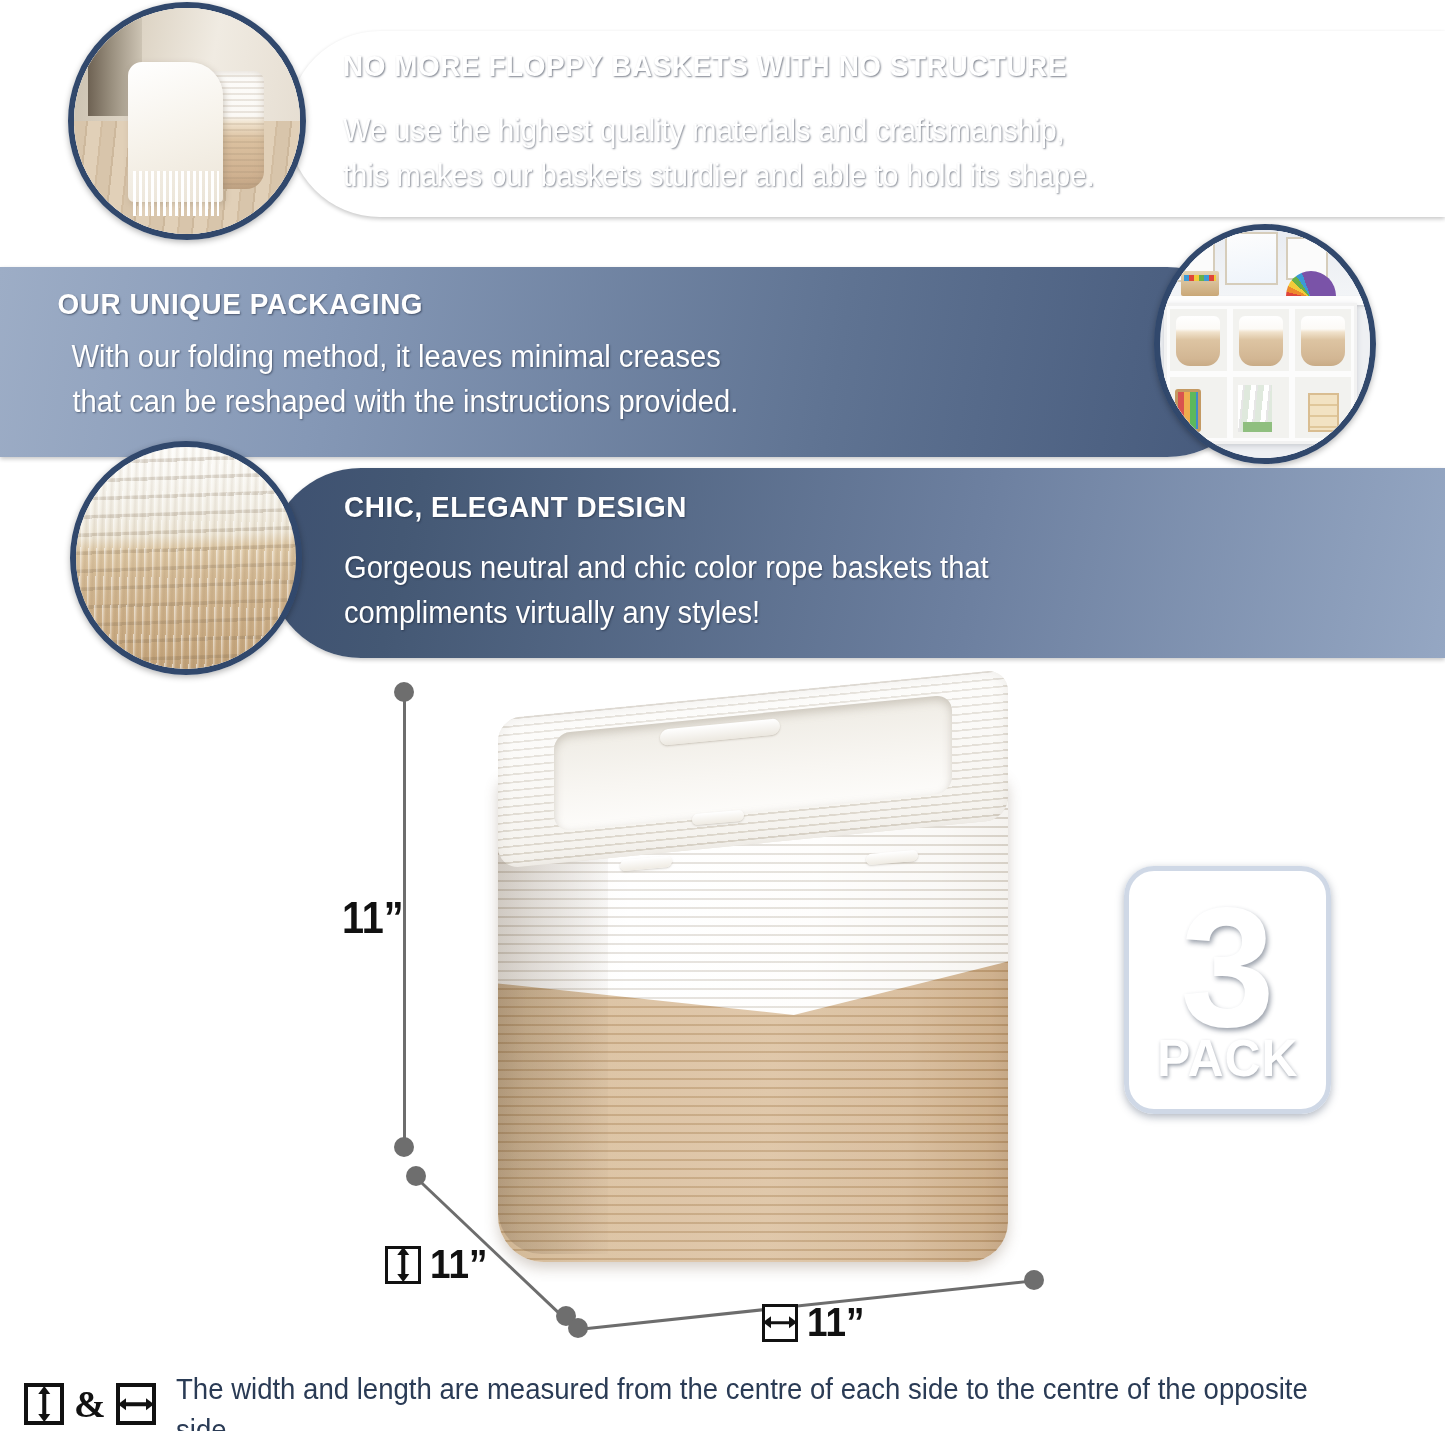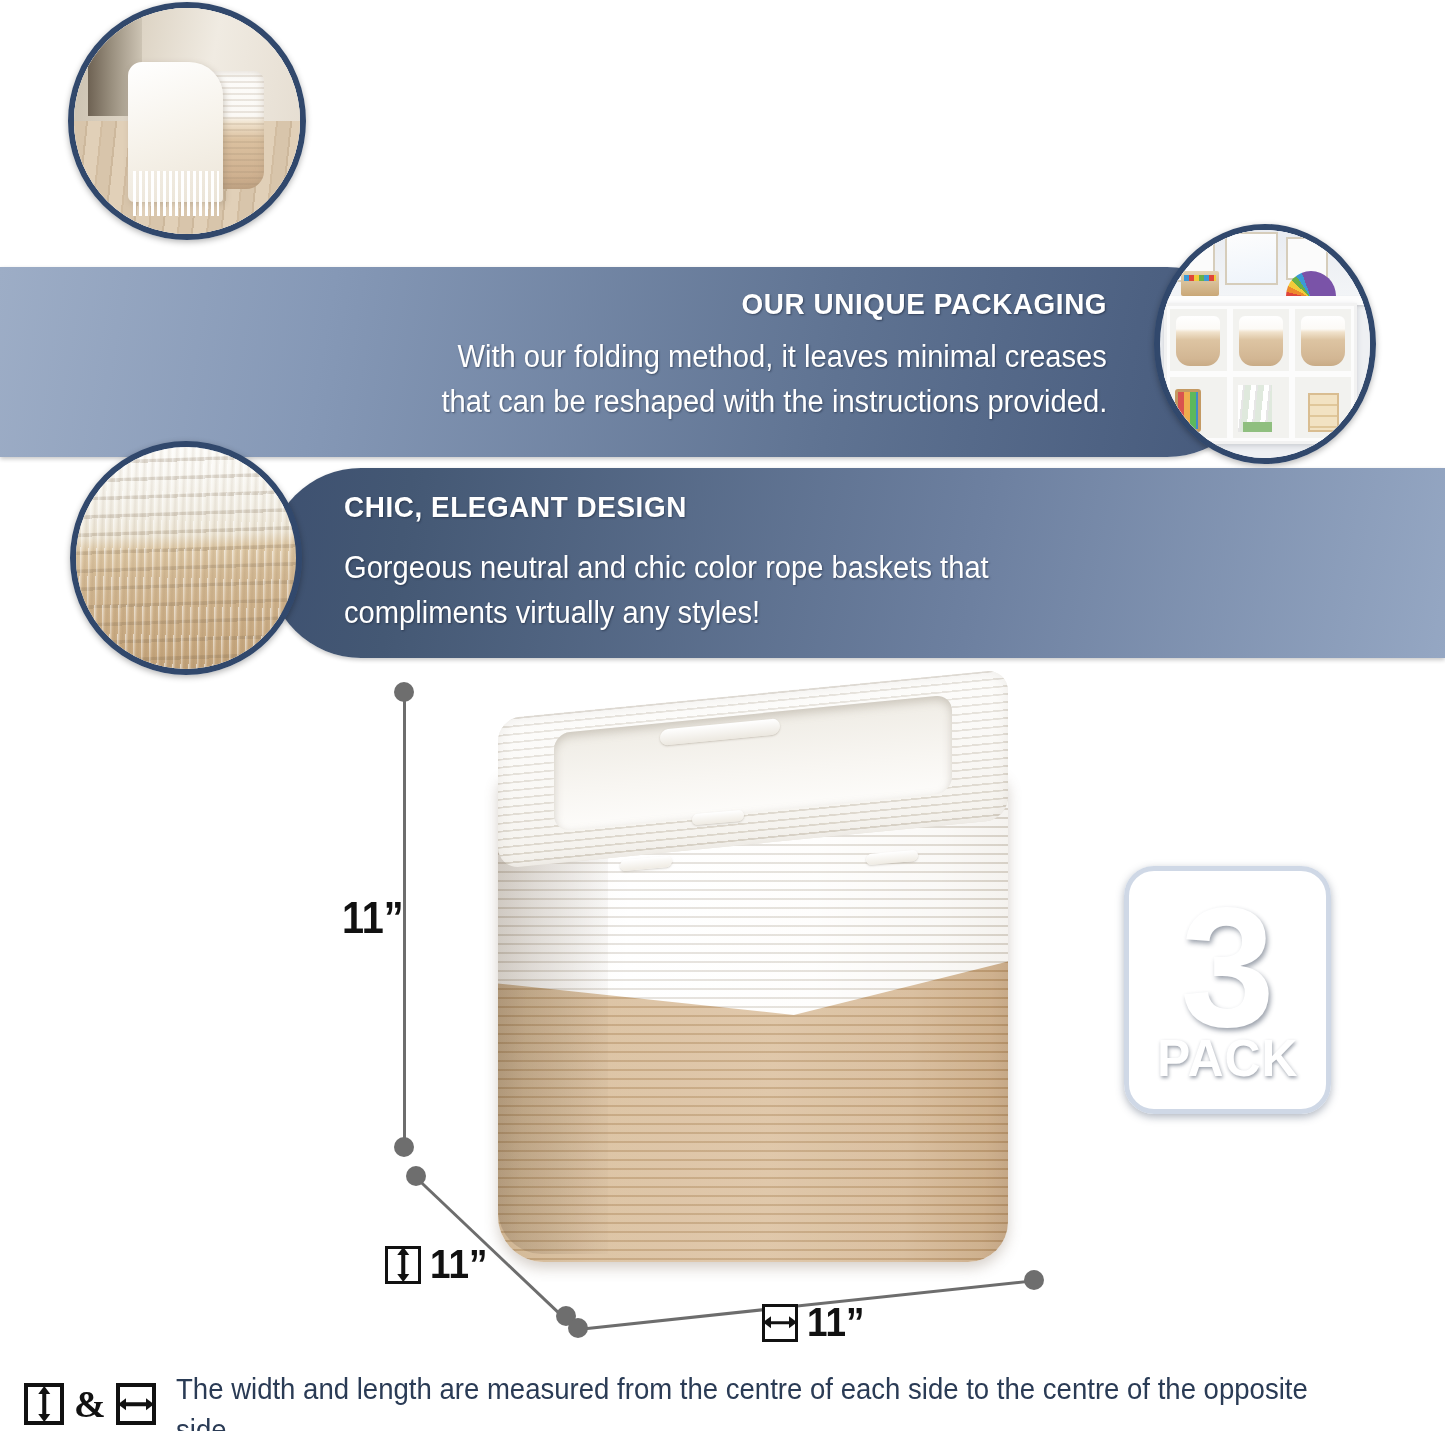--- a/index.html
+++ b/index.html
@@ -31,21 +31,21 @@
     background: linear-gradient(100deg, #3c4f6b 0%, #4458740 0%, #445874 14%, #6c7f9e 62%, #93a5c1 100%);
     border-radius: 92px 0 0 92px;
     padding: 0 30px 0 55px;
     align-items: flex-start;
   }
   .banner-2 {
     left: 0px; top: 267px; width: 1262px; height: 190px;
     background: linear-gradient(100deg, #9dadc6 0%, #8598b6 26%, #5f7392 66%, #44587a 100%);
     border-radius: 0 95px 95px 0;
     padding: 0 155px 12px 30px;
-    align-items: flex-end;
+    align-items: flex-start;
   }
   .banner-3 {
     left: 268px; top: 468px; width: 1177px; height: 190px;
     background: linear-gradient(100deg, #3d5070 0%, #445874 12%, #6d80a0 60%, #95a7c3 100%);
     border-radius: 93px 0 0 93px;
     padding: 0 30px 0 76px;
     align-items: flex-start;
   }
 
   .b-head {
@@ -321,20 +321,26 @@
     font-family:"Liberation Sans Narrow","Liberation Sans",sans-serif;
     font-size:29px; line-height:1.42; color:#2a3b55; margin-left:8px;
     transform: scaleX(0.95); transform-origin:left top;
   }
 </style>
 </head>
 <body>
 
 <div id="stage">
 
+  <div class="banner banner-1">
+    <div class="b-head">NO MORE FLOPPY BASKETS WITH NO STRUCTURE</div>
+    <div class="gap-1"></div>
+    <div class="b-body">We use the highest quality materials and craftsmanship,</div>
+    <div class="b-body">this makes our baskets sturdier and able to hold its shape.</div>
+  </div>
 
   <div class="circle c1">
     <div class="scene1">
       <div class="s1-wall"></div>
       <div class="s1-door"></div>
       <div class="s1-floor"></div>
       <div class="s1-basket"></div>
       <div class="s1-throw"></div>
       <div class="s1-fringe"></div>
     </div>

